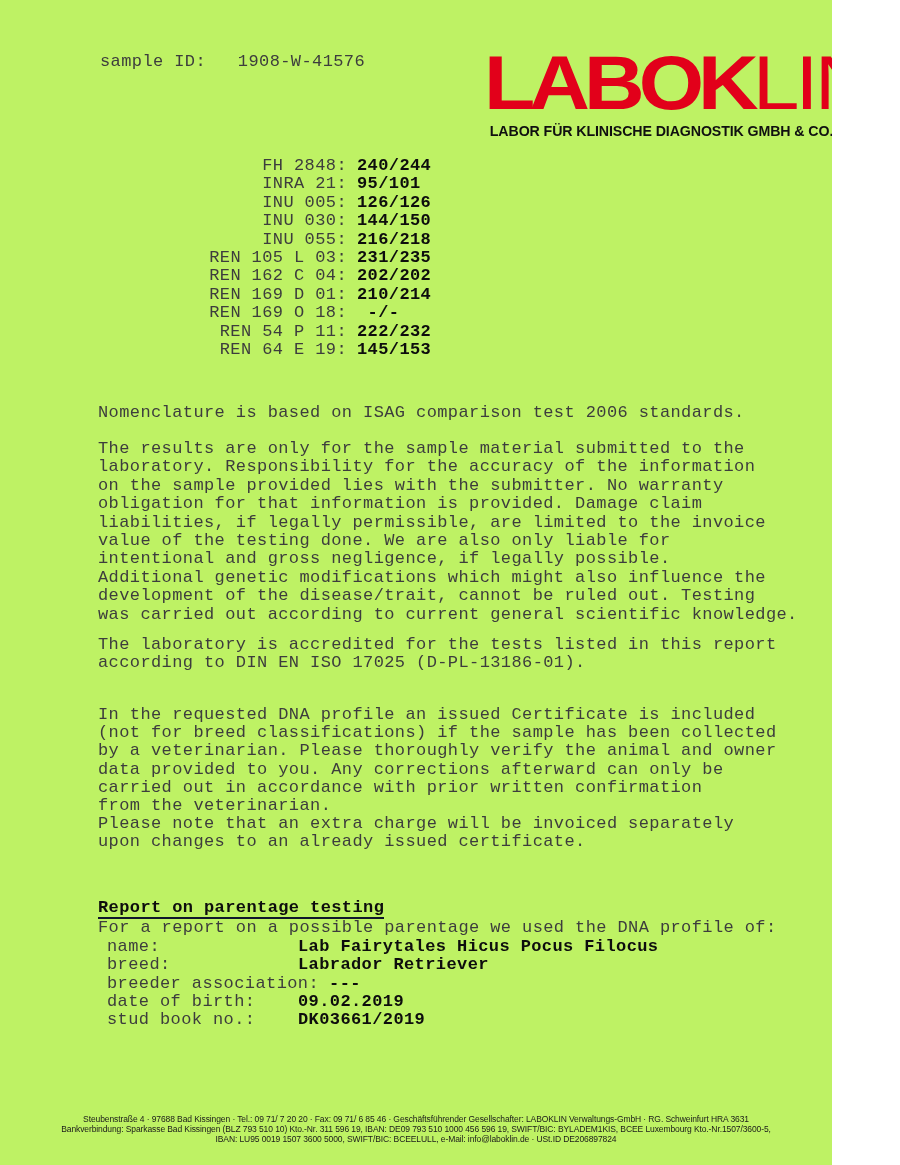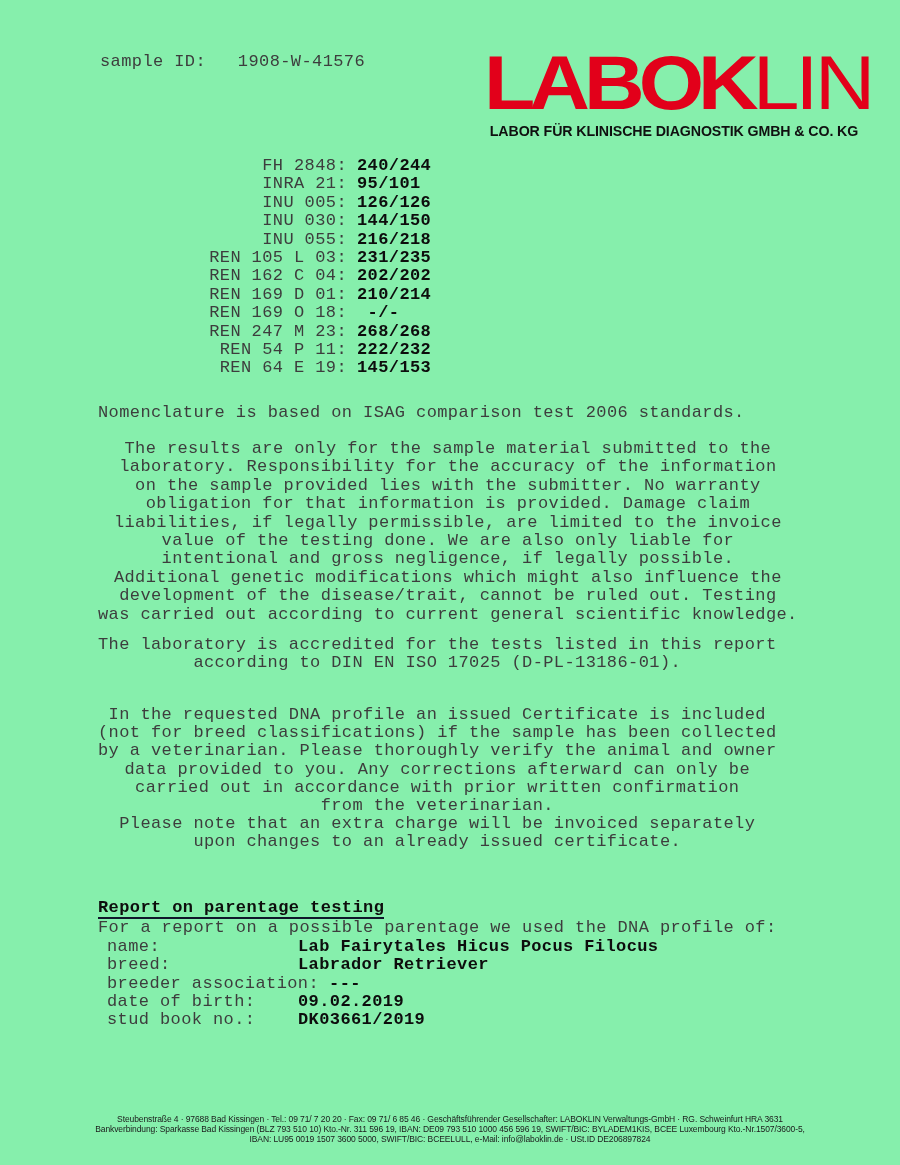--- a/index.html
+++ b/index.html
@@ -1,33 +1,33 @@
 <!DOCTYPE html>
 <html><head>
 <meta charset="utf-8">
 <style>
   * { margin: 0; padding: 0; box-sizing: border-box; }
   html, body { background: #ffffff; }
   .page {
     position: relative;
-    width: 900px;
+    width: 832px;
     height: 1165px;
-    background: #86efac;
+    background: #bef264;
     overflow: hidden;
     font-family: "Liberation Mono", "DejaVu Sans Mono", monospace;
     color: #3d3d3d;
   }
   .mono {
     font-family: "Liberation Mono", "DejaVu Sans Mono", monospace;
     font-size: 17px;
     letter-spacing: 0.4px;
     line-height: 18.4px;
     color: #3d3d3d;
   }
-  .pre { white-space: pre; text-align: center; }
+  .pre { white-space: pre; }
 
   
   .sample-id {
     position: absolute;
     top: 53px; left: 100px;
     white-space: pre;
   }
   .logo {
     position: absolute;
     top: 52px; left: 484px;
@@ -141,24 +141,20 @@
     </div>
     <div class="mrow">
       <span class="mlabel">REN 169 D 01:</span>
       <span class="mvalue">210/214</span>
     </div>
     <div class="mrow">
       <span class="mlabel">REN 169 O 18:</span>
       <span class="mvalue"> -/-</span>
     </div>
     <div class="mrow">
-      <span class="mlabel">REN 247 M 23:</span>
-      <span class="mvalue">268/268</span>
-    </div>
-    <div class="mrow">
       <span class="mlabel">REN 54 P 11:</span>
       <span class="mvalue">222/232</span>
     </div>
     <div class="mrow">
       <span class="mlabel">REN 64 E 19:</span>
       <span class="mvalue">145/153</span>
     </div>
   </div>
 
   <div class="mono block pre nomenclature">Nomenclature is based on ISAG comparison test 2006 standards.</div>

